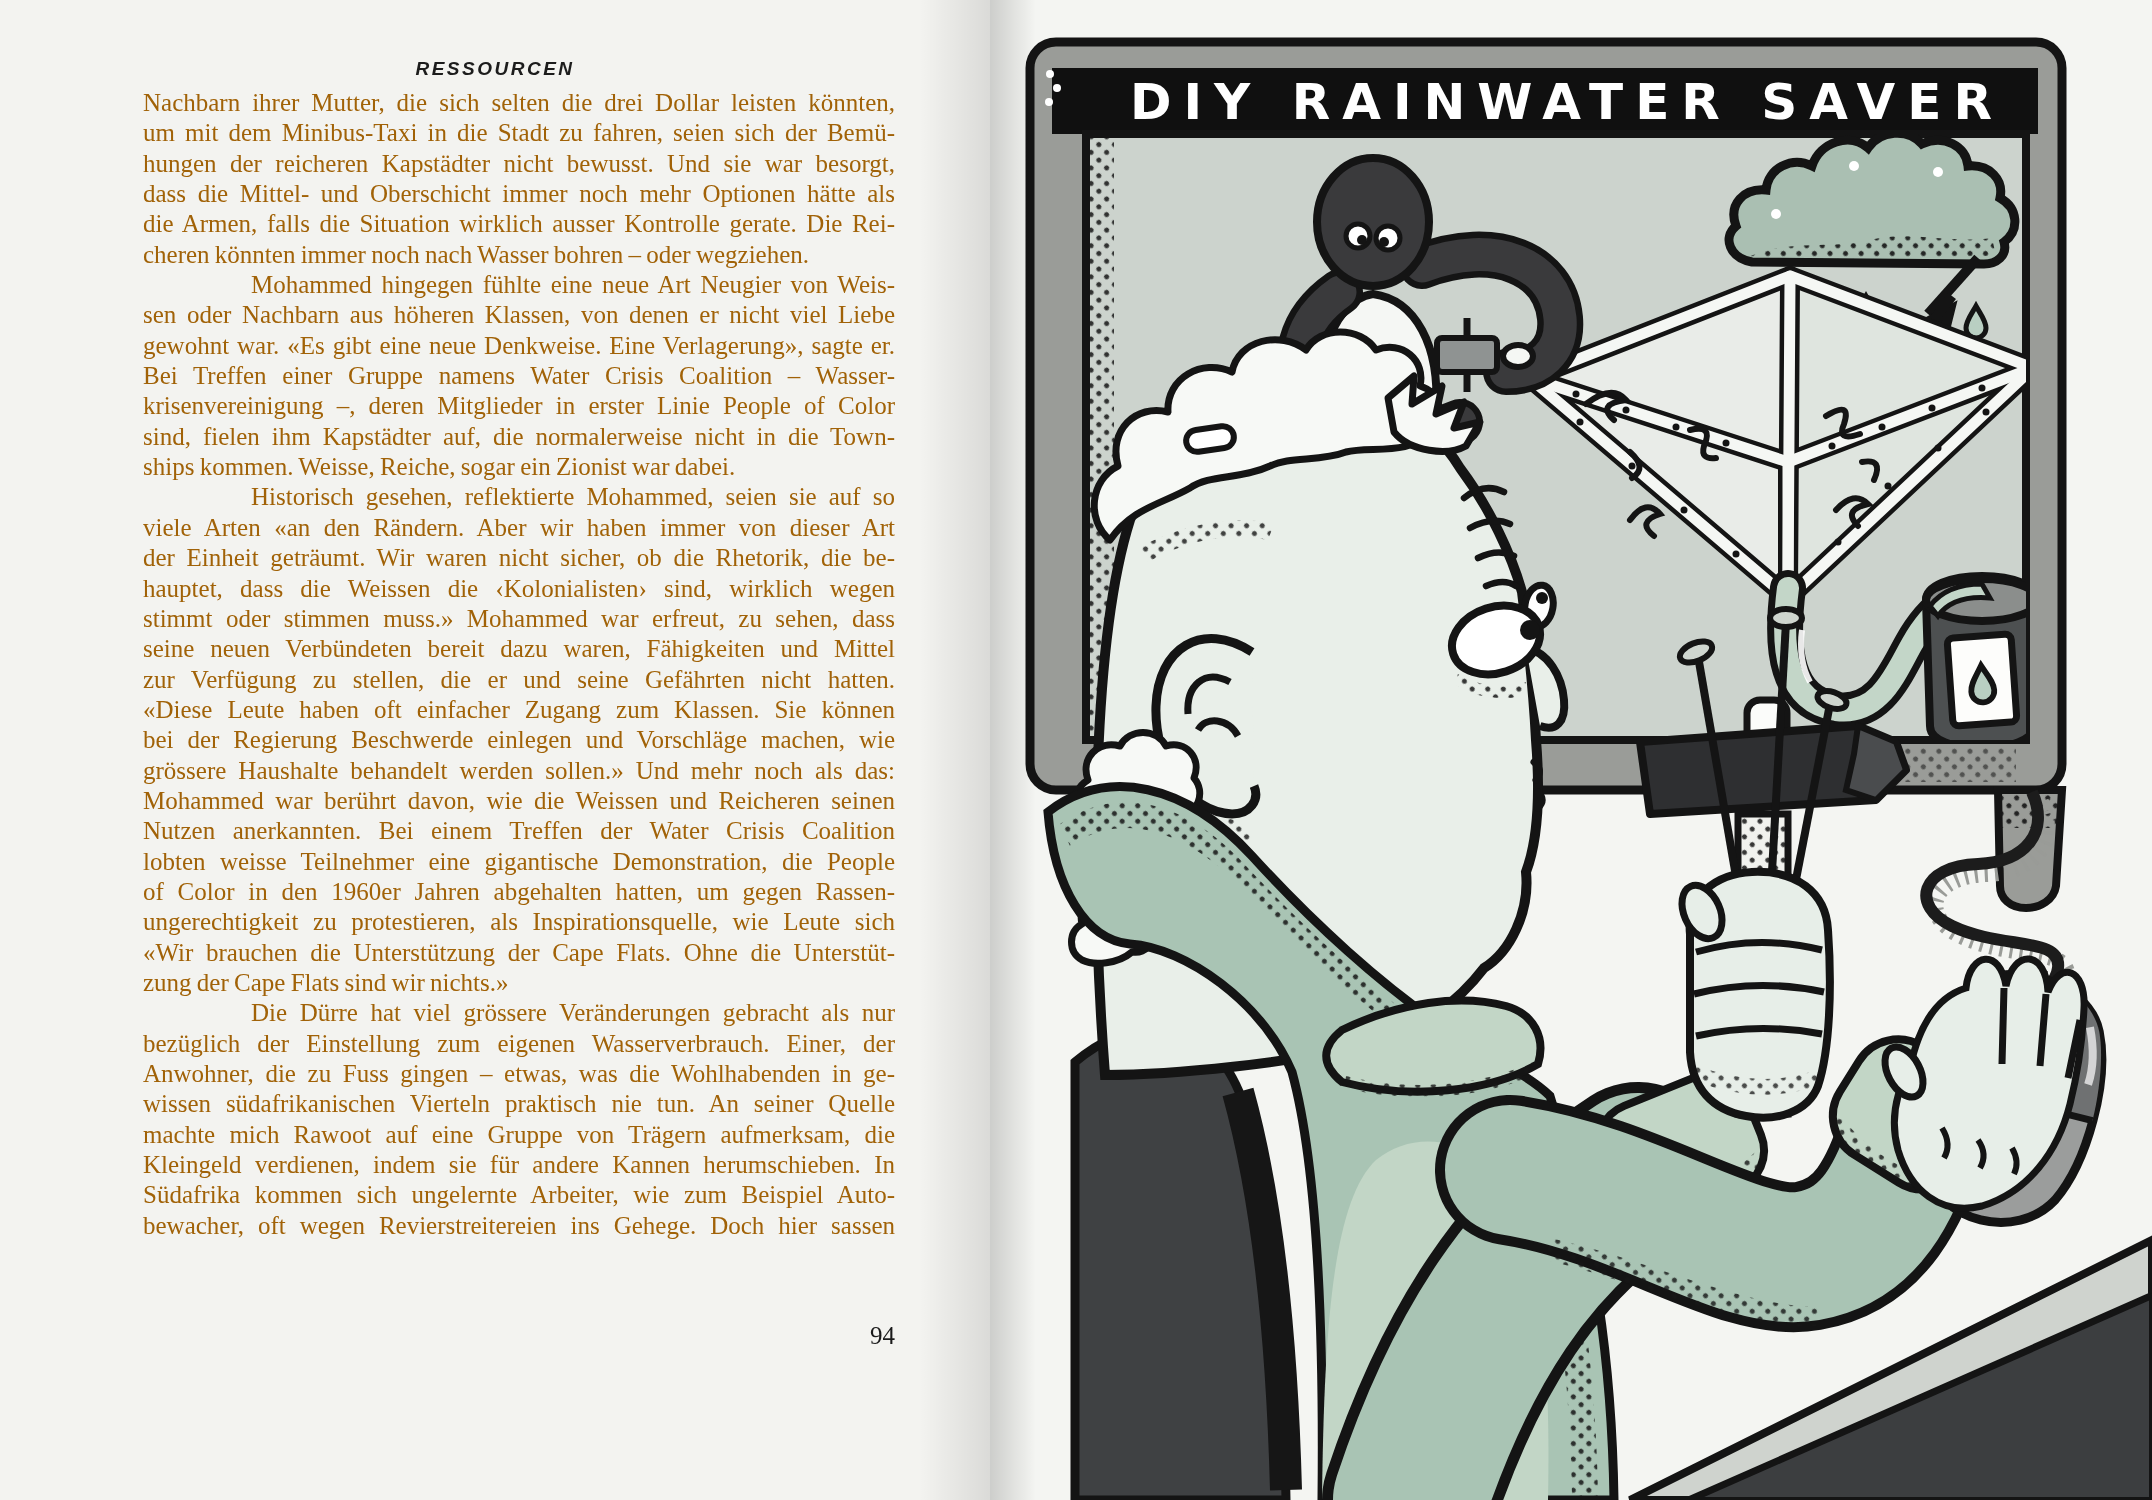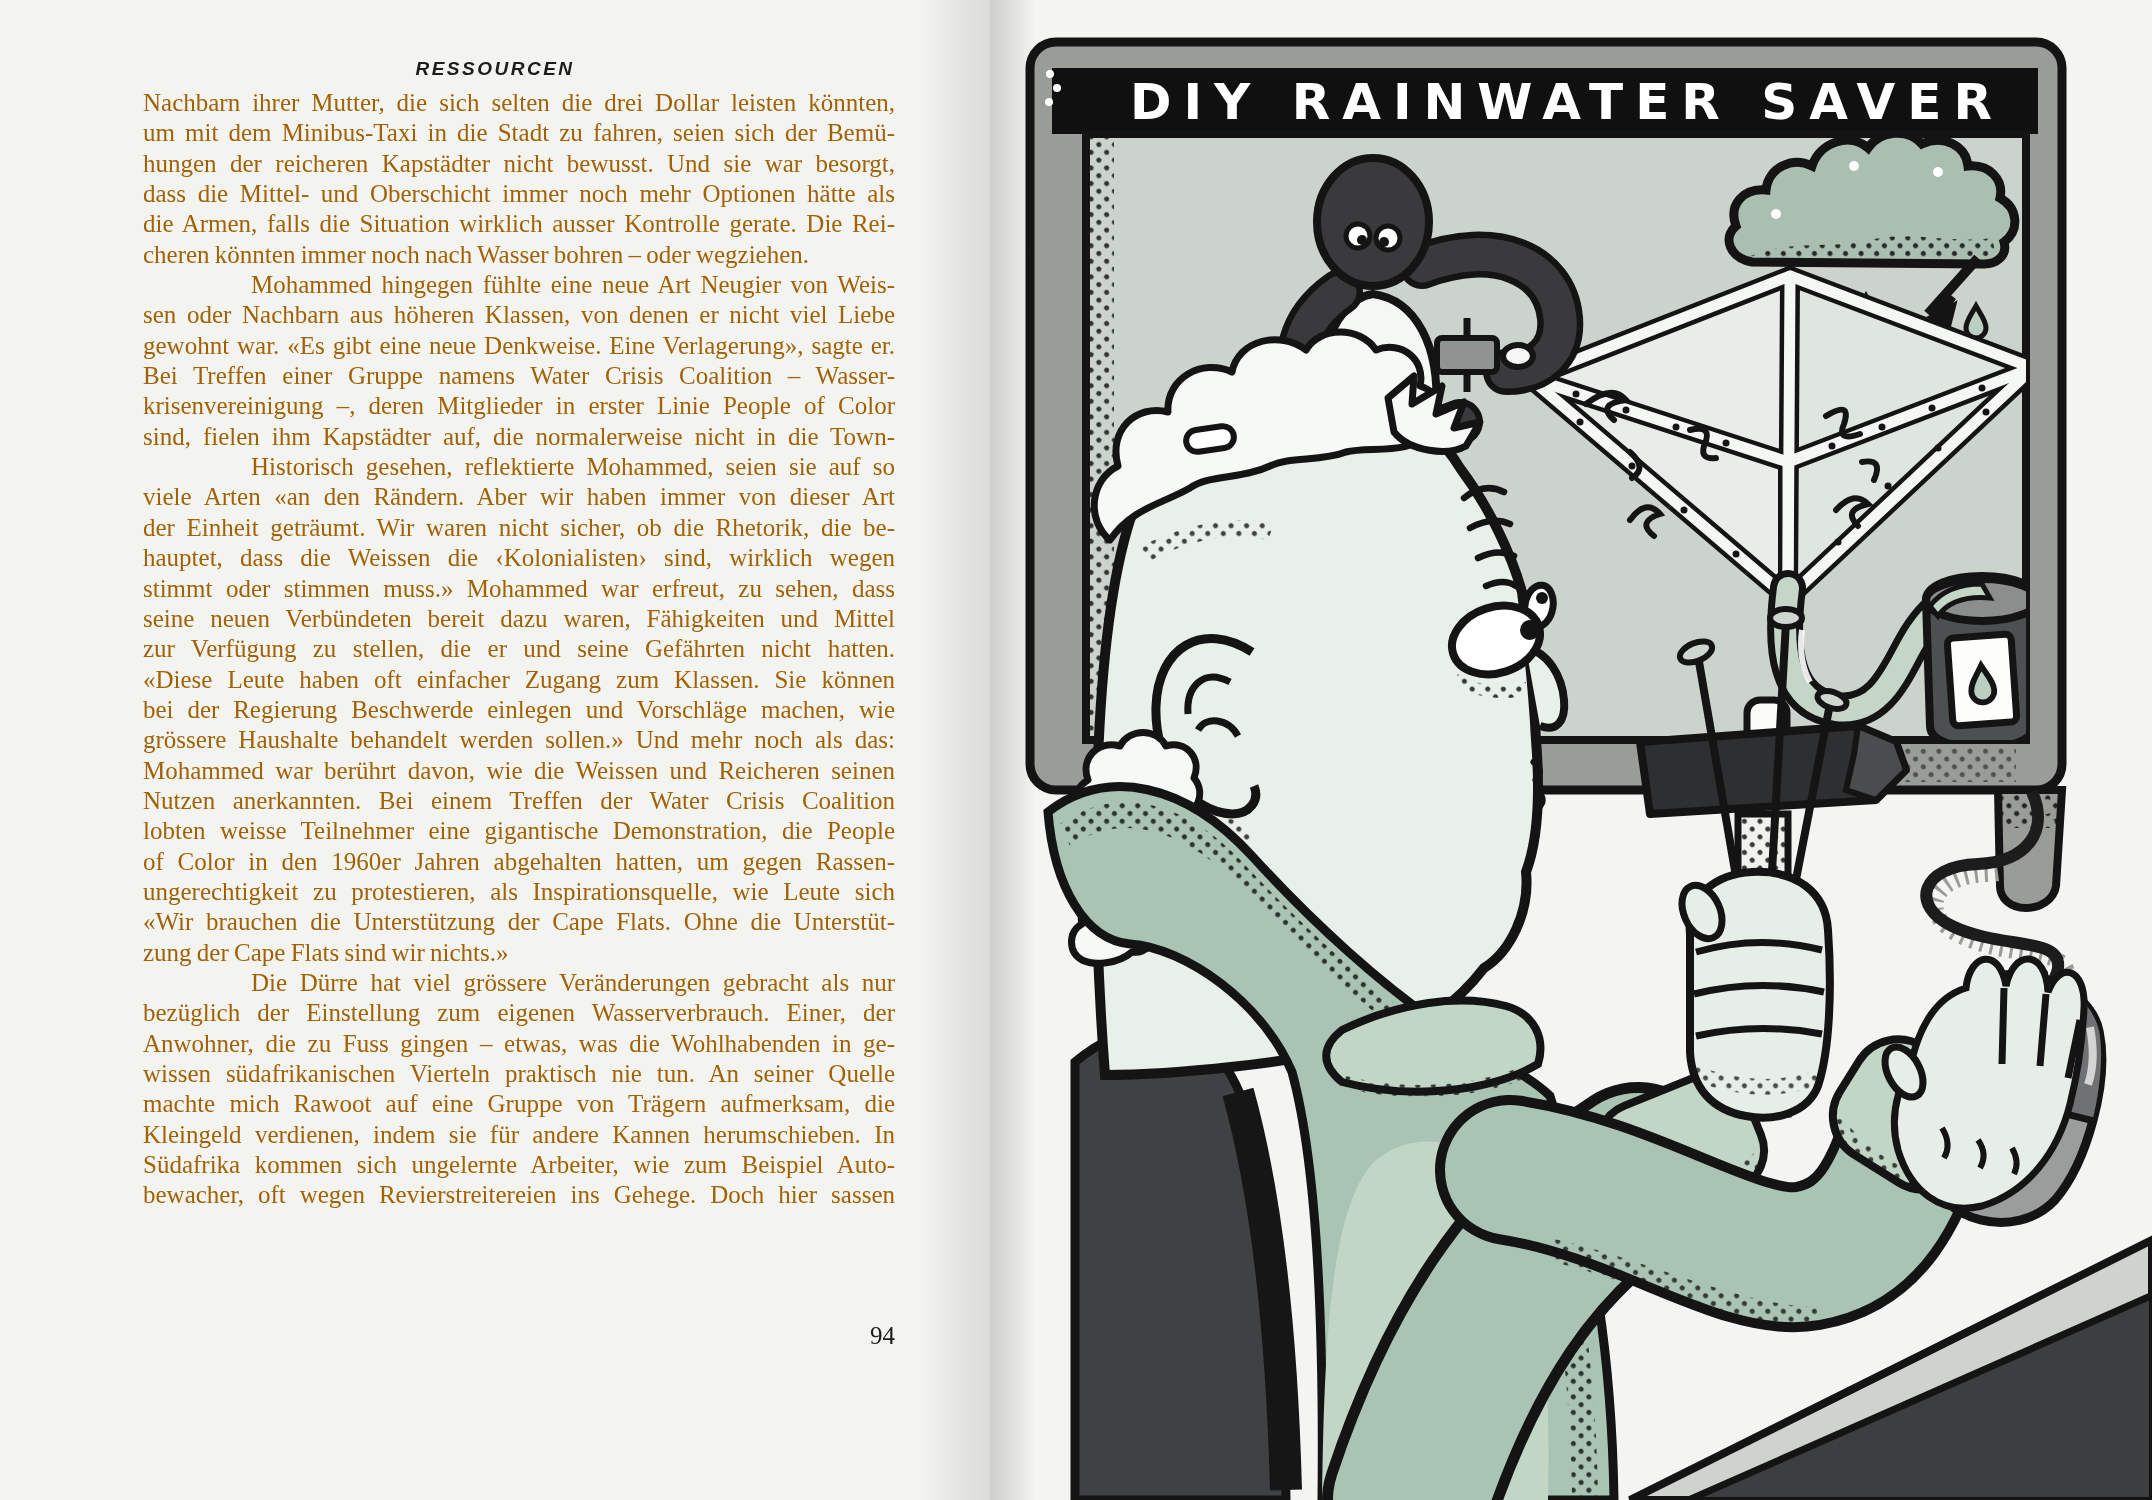--- a/index.html
+++ b/index.html
@@ -37,20 +37,21 @@
         <div class="ln">hungen der reicheren Kapstädter nicht bewusst. Und sie war besorgt,</div>
         <div class="ln">dass die Mittel- und Oberschicht immer noch mehr Optionen hätte als</div>
         <div class="ln">die Armen, falls die Situation wirklich ausser Kontrolle gerate. Die Rei-</div>
         <div class="ln par-end">cheren könnten immer noch nach Wasser bohren – oder wegziehen.</div>
         <div class="ln indent">Mohammed hingegen fühlte eine neue Art Neugier von Weis-</div>
         <div class="ln">sen oder Nachbarn aus höheren Klassen, von denen er nicht viel Liebe</div>
         <div class="ln">gewohnt war. «Es gibt eine neue Denkweise. Eine Verlagerung», sagte er.</div>
         <div class="ln">Bei Treffen einer Gruppe namens Water Crisis Coalition – Wasser-</div>
         <div class="ln">krisenvereinigung –, deren Mitglieder in erster Linie People of Color</div>
         <div class="ln">sind, fielen ihm Kapstädter auf, die normalerweise nicht in die Town-</div>
+        <div class="ln par-end">ships kommen. Weisse, Reiche, sogar ein Zionist war dabei.</div>
         <div class="ln indent">Historisch gesehen, reflektierte Mohammed, seien sie auf so</div>
         <div class="ln">viele Arten «an den Rändern. Aber wir haben immer von dieser Art</div>
         <div class="ln">der Einheit geträumt. Wir waren nicht sicher, ob die Rhetorik, die be-</div>
         <div class="ln">hauptet, dass die Weissen die ‹Kolonialisten› sind, wirklich wegen</div>
         <div class="ln">stimmt oder stimmen muss.» Mohammed war erfreut, zu sehen, dass</div>
         <div class="ln">seine neuen Verbündeten bereit dazu waren, Fähigkeiten und Mittel</div>
         <div class="ln">zur Verfügung zu stellen, die er und seine Gefährten nicht hatten.</div>
         <div class="ln">«Diese Leute haben oft einfacher Zugang zum Klassen. Sie können</div>
         <div class="ln">bei der Regierung Beschwerde einlegen und Vorschläge machen, wie</div>
         <div class="ln">grössere Haushalte behandelt werden sollen.» Und mehr noch als das:</div>

